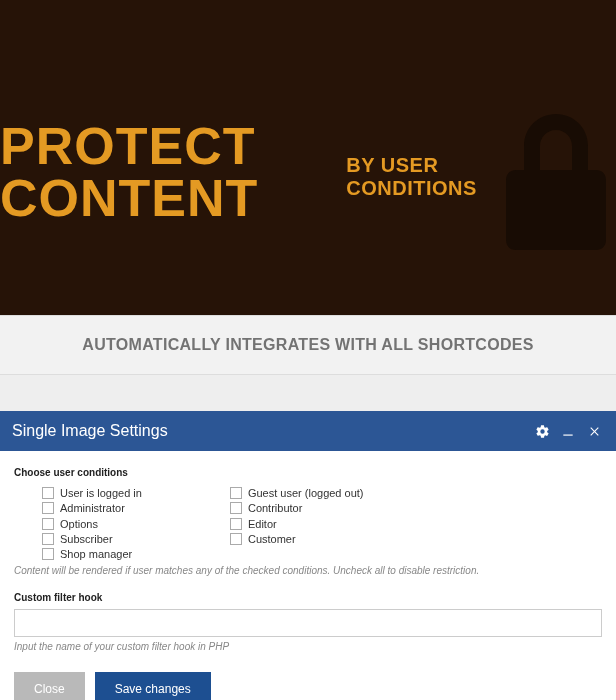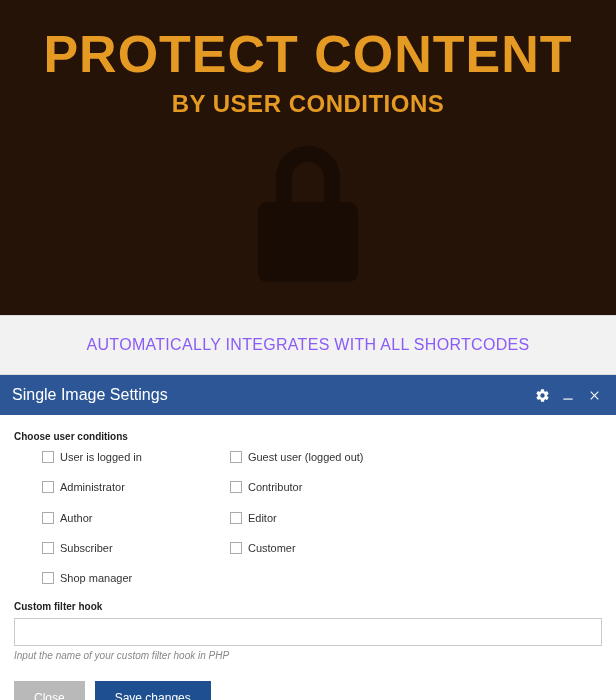--- a/index.html
+++ b/index.html
@@ -2,71 +2,72 @@
 <html><head>
 <meta charset="utf-8">
 <style>
   * { box-sizing: border-box; margin: 0; padding: 0; }
   html, body { width: 616px; height: 700px; font-family: Arial, Helvetica, sans-serif; background: #eee; }
   .banner {
     width: 100%;
     height: 315px;
     background: #261307;
     display: flex;
-    flex-direction: column;
+    flex-direction: row;
     align-items: center;
     padding-top: 28px;
     overflow: hidden;
   }
   .banner-title {
     color: #e49a23;
     font-size: 52px;
     font-weight: 800;
     letter-spacing: 1px;
     line-height: 1;
     font-family: "Arial Black", Arial, sans-serif;
   }
   .banner-sub {
     color: #e49a23;
-    font-size: 24px;
+    font-size: 20px;
     font-weight: 700;
     margin-top: 10px;
     letter-spacing: 0.5px;
   }
   .lock-wrap { margin-top: 28px; }
   .integrates-bar {
     width: 100%;
     height: 60px;
     background: #f2f2f2;
     display: flex;
     align-items: center;
     justify-content: center;
     border-top: 1px solid #ddd;
     border-bottom: 1px solid #ddd;
   }
   .integrates-text {
-    color: #8b5cf6;
+    color: #737373;
     font-size: 16px;
-    font-weight: 400;
+    font-weight: 700;
     letter-spacing: 0.3px;
   }
   .modal {
     width: 616px;
     background: #fff;
   }
   .modal-titlebar {
     height: 40px;
     background: #2c5695;
     color: #fff;
     display: flex;
     align-items: center;
     padding: 0 12px;
     font-size: 16px;
     font-weight: 400;
     font-family: "Segoe UI", Arial, sans-serif;
+    margin-top: 36px;
   }
   .modal-title { flex: 1; }
   .modal-titlebar .ticon {
     width: 20px;
     display: inline-flex;
     align-items: center;
     justify-content: center;
     margin-left: 6px;
     cursor: pointer;
   }
@@ -95,21 +96,21 @@
     font-size: 11px;
     color: #333;
     font-family: Arial, sans-serif;
   }
   .section-label { font-weight: 700; margin-bottom: 8px; font-size: 10px; color: #222; }
   .check-cols {
     display: flex;
     gap: 60px;
     margin-bottom: 4px;
   }
-  .check-col { display: flex; flex-direction: column; gap: 16px; padding-left: 28px; }
+  .check-col { display: flex; flex-direction: column; gap: 1px; padding-left: 28px; }
   .chk {
     display: flex;
     align-items: center;
     gap: 6px;
     font-size: 11px;
     color: #333;
     line-height: 1.3;
     cursor: pointer;
   }
   .chk-box {
@@ -196,21 +197,21 @@
         <label class="chk">
             <span class="chk-box"></span>
             <span>User is logged in</span>
           </label>
         <label class="chk">
             <span class="chk-box"></span>
             <span>Administrator</span>
           </label>
         <label class="chk">
             <span class="chk-box"></span>
-            <span>Author</span>
+            <span>Options</span>
           </label>
         <label class="chk">
             <span class="chk-box"></span>
             <span>Subscriber</span>
           </label>
         <label class="chk">
             <span class="chk-box"></span>
             <span>Shop manager</span>
           </label>
       </div>
@@ -226,20 +227,21 @@
         <label class="chk">
             <span class="chk-box"></span>
             <span>Editor</span>
           </label>
         <label class="chk">
             <span class="chk-box"></span>
             <span>Customer</span>
           </label>
       </div>
     </div>
+    <div class="help">Content will be rendered if user matches any of the checked conditions. Uncheck all to disable restriction.</div>
 
     <div class="field-label">Custom filter hook</div>
     <input class="text-input" type="text" value="" style="">
     <div class="help" style="">Input the name of your custom filter hook in PHP</div>
   </div>
 
   <div class="modal-actions">
     <button class="btn btn-close">Close</button>
     <button class="btn btn-save">Save changes</button>
   </div>

